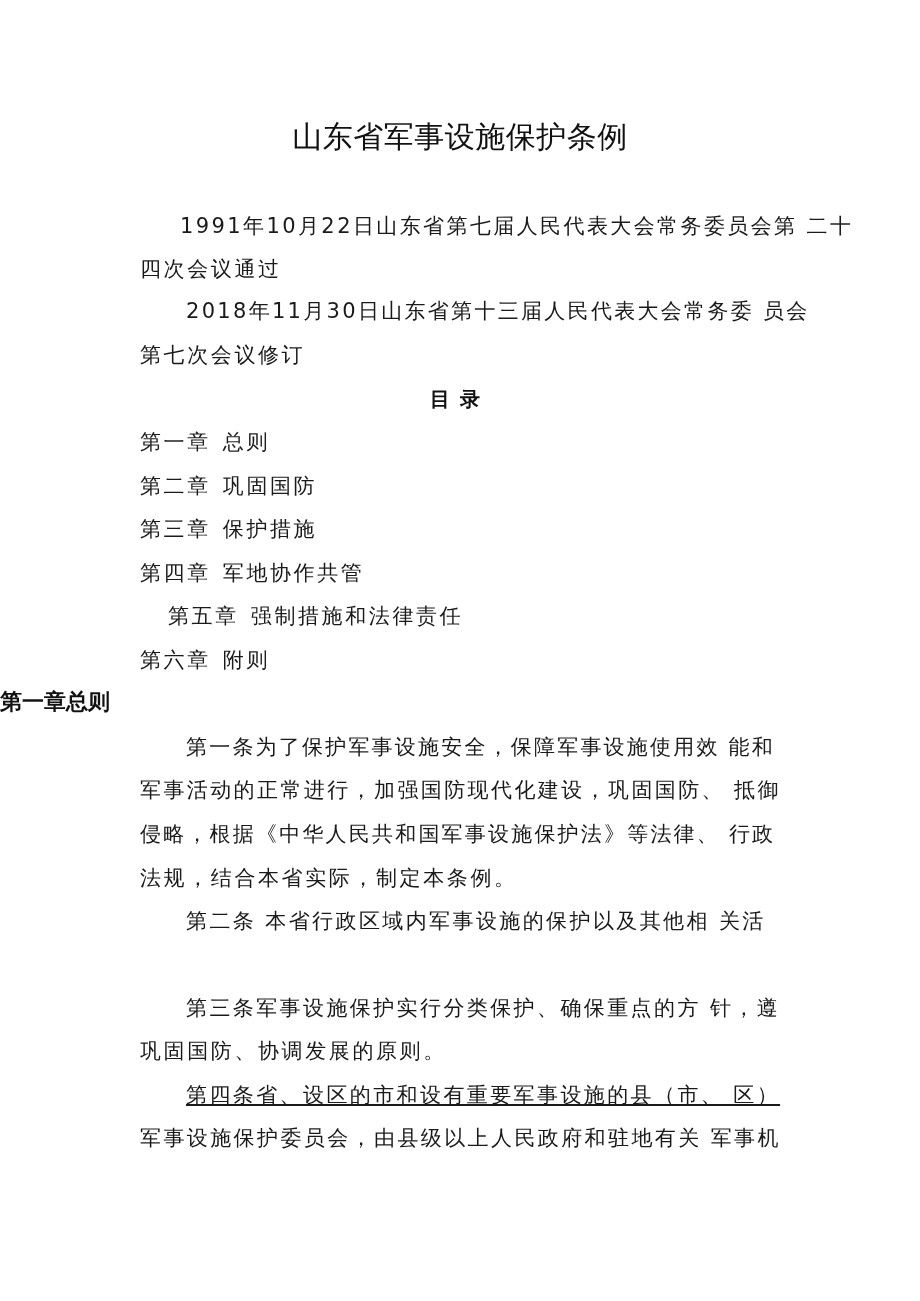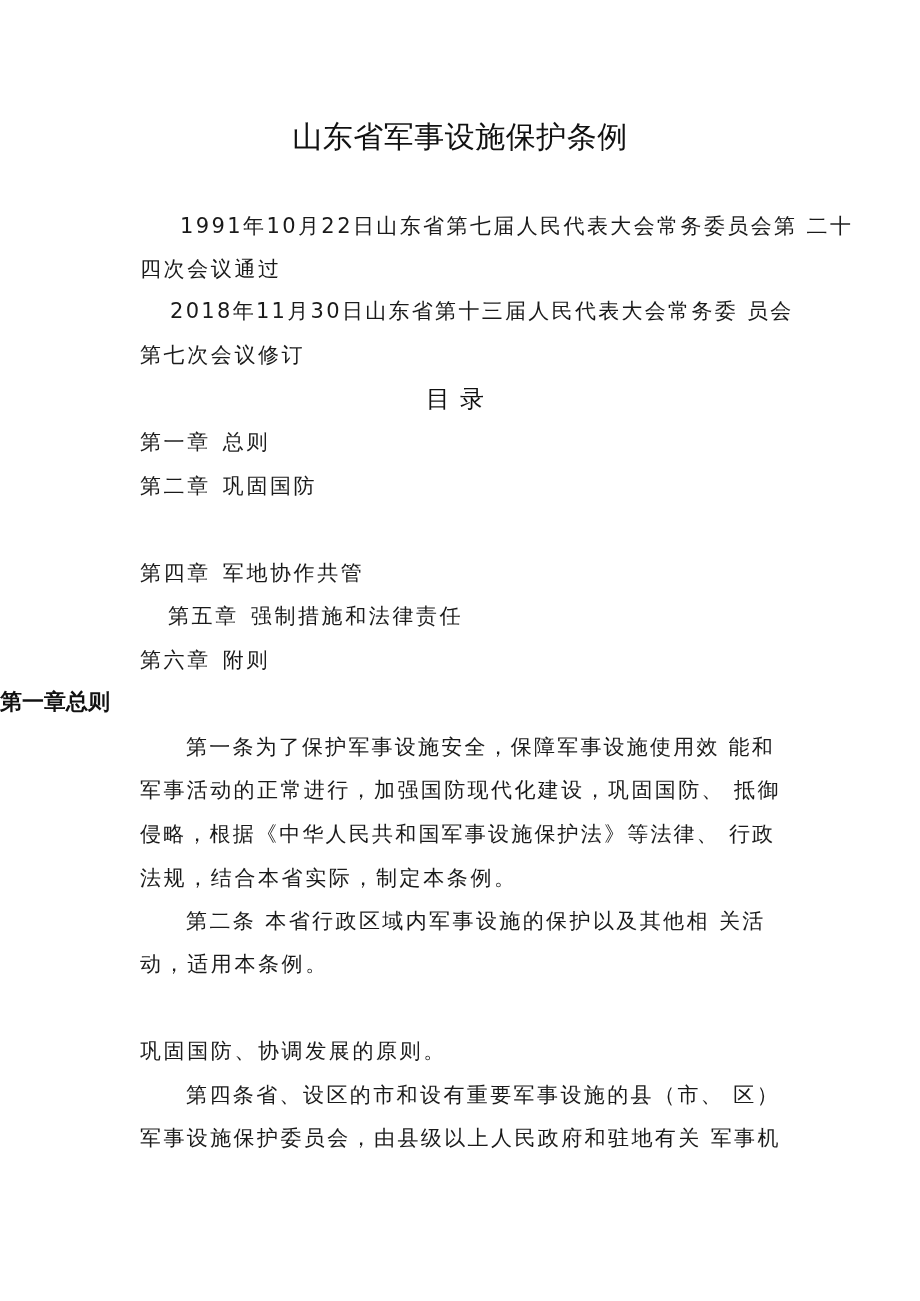--- a/index.html
+++ b/index.html
@@ -42,23 +42,23 @@
       font-size: 30px;
       line-height: 40px;
       color: #111111;
       letter-spacing: 0.5px;
     }
     .toc-title {
       position: absolute;
       left: 0; width: 920px;
       top: 384px;
       text-align: center;
-      font-size: 24px;
+      font-size: 20px;
       line-height: 30px;
-      font-weight: normal;
+      font-weight: bold;
       letter-spacing: 10px;
       color: #111111;
     }
     .chapter-title {
       position: absolute;
       left: 0; width: 920px;
       top: 688px;
       text-align: left;
       font-size: 22px;
       line-height: 28px;
@@ -72,49 +72,52 @@
 
 <div class="page">
 
   <div class="doc-title">山东省军事设施保护条例</div>
 
   <div class="line justify" style="left:152px; width:642px; top:212px;margin-left:28px;">
     <span style="letter-spacing:2.4px;">1991年10月22日山东省第七届人民代表大会常务委员会第 二十</span>
   </div>
   <div class="line" style="left:140px; top:255px;">四次会议通过</div>
 
-  <div class="line" style="left:170px; top:297px; letter-spacing:2.3px;">2018年11月30日山东省第十三届人民代表大会常务委 员会</div>
+  <div class="line" style="left:186px; top:297px; letter-spacing:2.3px;">2018年11月30日山东省第十三届人民代表大会常务委 员会</div>
   <div class="line" style="left:140px; top:341px;">第七次会议修订</div>
 
   <div class="toc-title">目录</div>
 
   <div class="line toc-item" style="left:140px; top:428px;">
     <span>第一章</span><span class="gap"></span><span>总则</span>
   </div>
   <div class="line toc-item" style="left:140px; top:472px;">
     <span>第二章</span><span class="gap"></span><span>巩固国防</span>
+  </div>
+  <div class="line toc-item" style="left:140px; top:515px;">
+    <span>第三章</span><span class="gap"></span><span>保护措施</span>
   </div>
   <div class="line toc-item" style="left:140px; top:559px;">
     <span>第四章</span><span class="gap"></span><span>军地协作共管</span>
   </div>
   <div class="line toc-item" style="left:140px; top:602px;margin-left:28px;">
     <span>第五章</span><span class="gap"></span><span>强制措施和法律责任</span>
   </div>
   <div class="line toc-item" style="left:140px; top:646px;">
     <span>第六章</span><span class="gap"></span><span>附则</span>
   </div>
 
   <div class="chapter-title">第一章总则</div>
 
   <div class="line" style="left:186px; top:733px; letter-spacing:2.2px;">第一条为了保护军事设施安全，保障军事设施使用效 能和</div>
   <div class="line" style="left:140px; top:776px; letter-spacing:2.4px;">军事活动的正常进行，加强国防现代化建设，巩固国防、 抵御</div>
   <div class="line" style="left:140px; top:820px; letter-spacing:2.2px;">侵略，根据《中华人民共和国军事设施保护法》等法律、 行政</div>
   <div class="line" style="left:140px; top:864px;">法规，结合本省实际，制定本条例。</div>
 
   <div class="line" style="left:186px; top:907px; letter-spacing:2.4px;">第二条 本省行政区域内军事设施的保护以及其他相 关活</div>
-  <div class="line" style="left:140px; top:950px;">动，适用本条例。</div>
 
+  <div class="line" style="left:186px; top:994px; letter-spacing:2.4px;">第三条军事设施保护实行分类保护、确保重点的方 针，遵</div>
   <div class="line" style="left:140px; top:1037px;">巩固国防、协调发展的原则。</div>
 
-  <div class="line" style="left:186px; top:1081px; letter-spacing:2.4px;">第四条省、设区的市和设有重要军事设施的县（市、 区）</div>
+  <div class="line" style="left:186px; top:1081px; letter-spacing:2.4px;text-decoration:underline;">第四条省、设区的市和设有重要军事设施的县（市、 区）</div>
   <div class="line" style="left:140px; top:1124px; letter-spacing:2.4px;">军事设施保护委员会，由县级以上人民政府和驻地有关 军事机</div>
 
 </div>
 
 </body></html>

